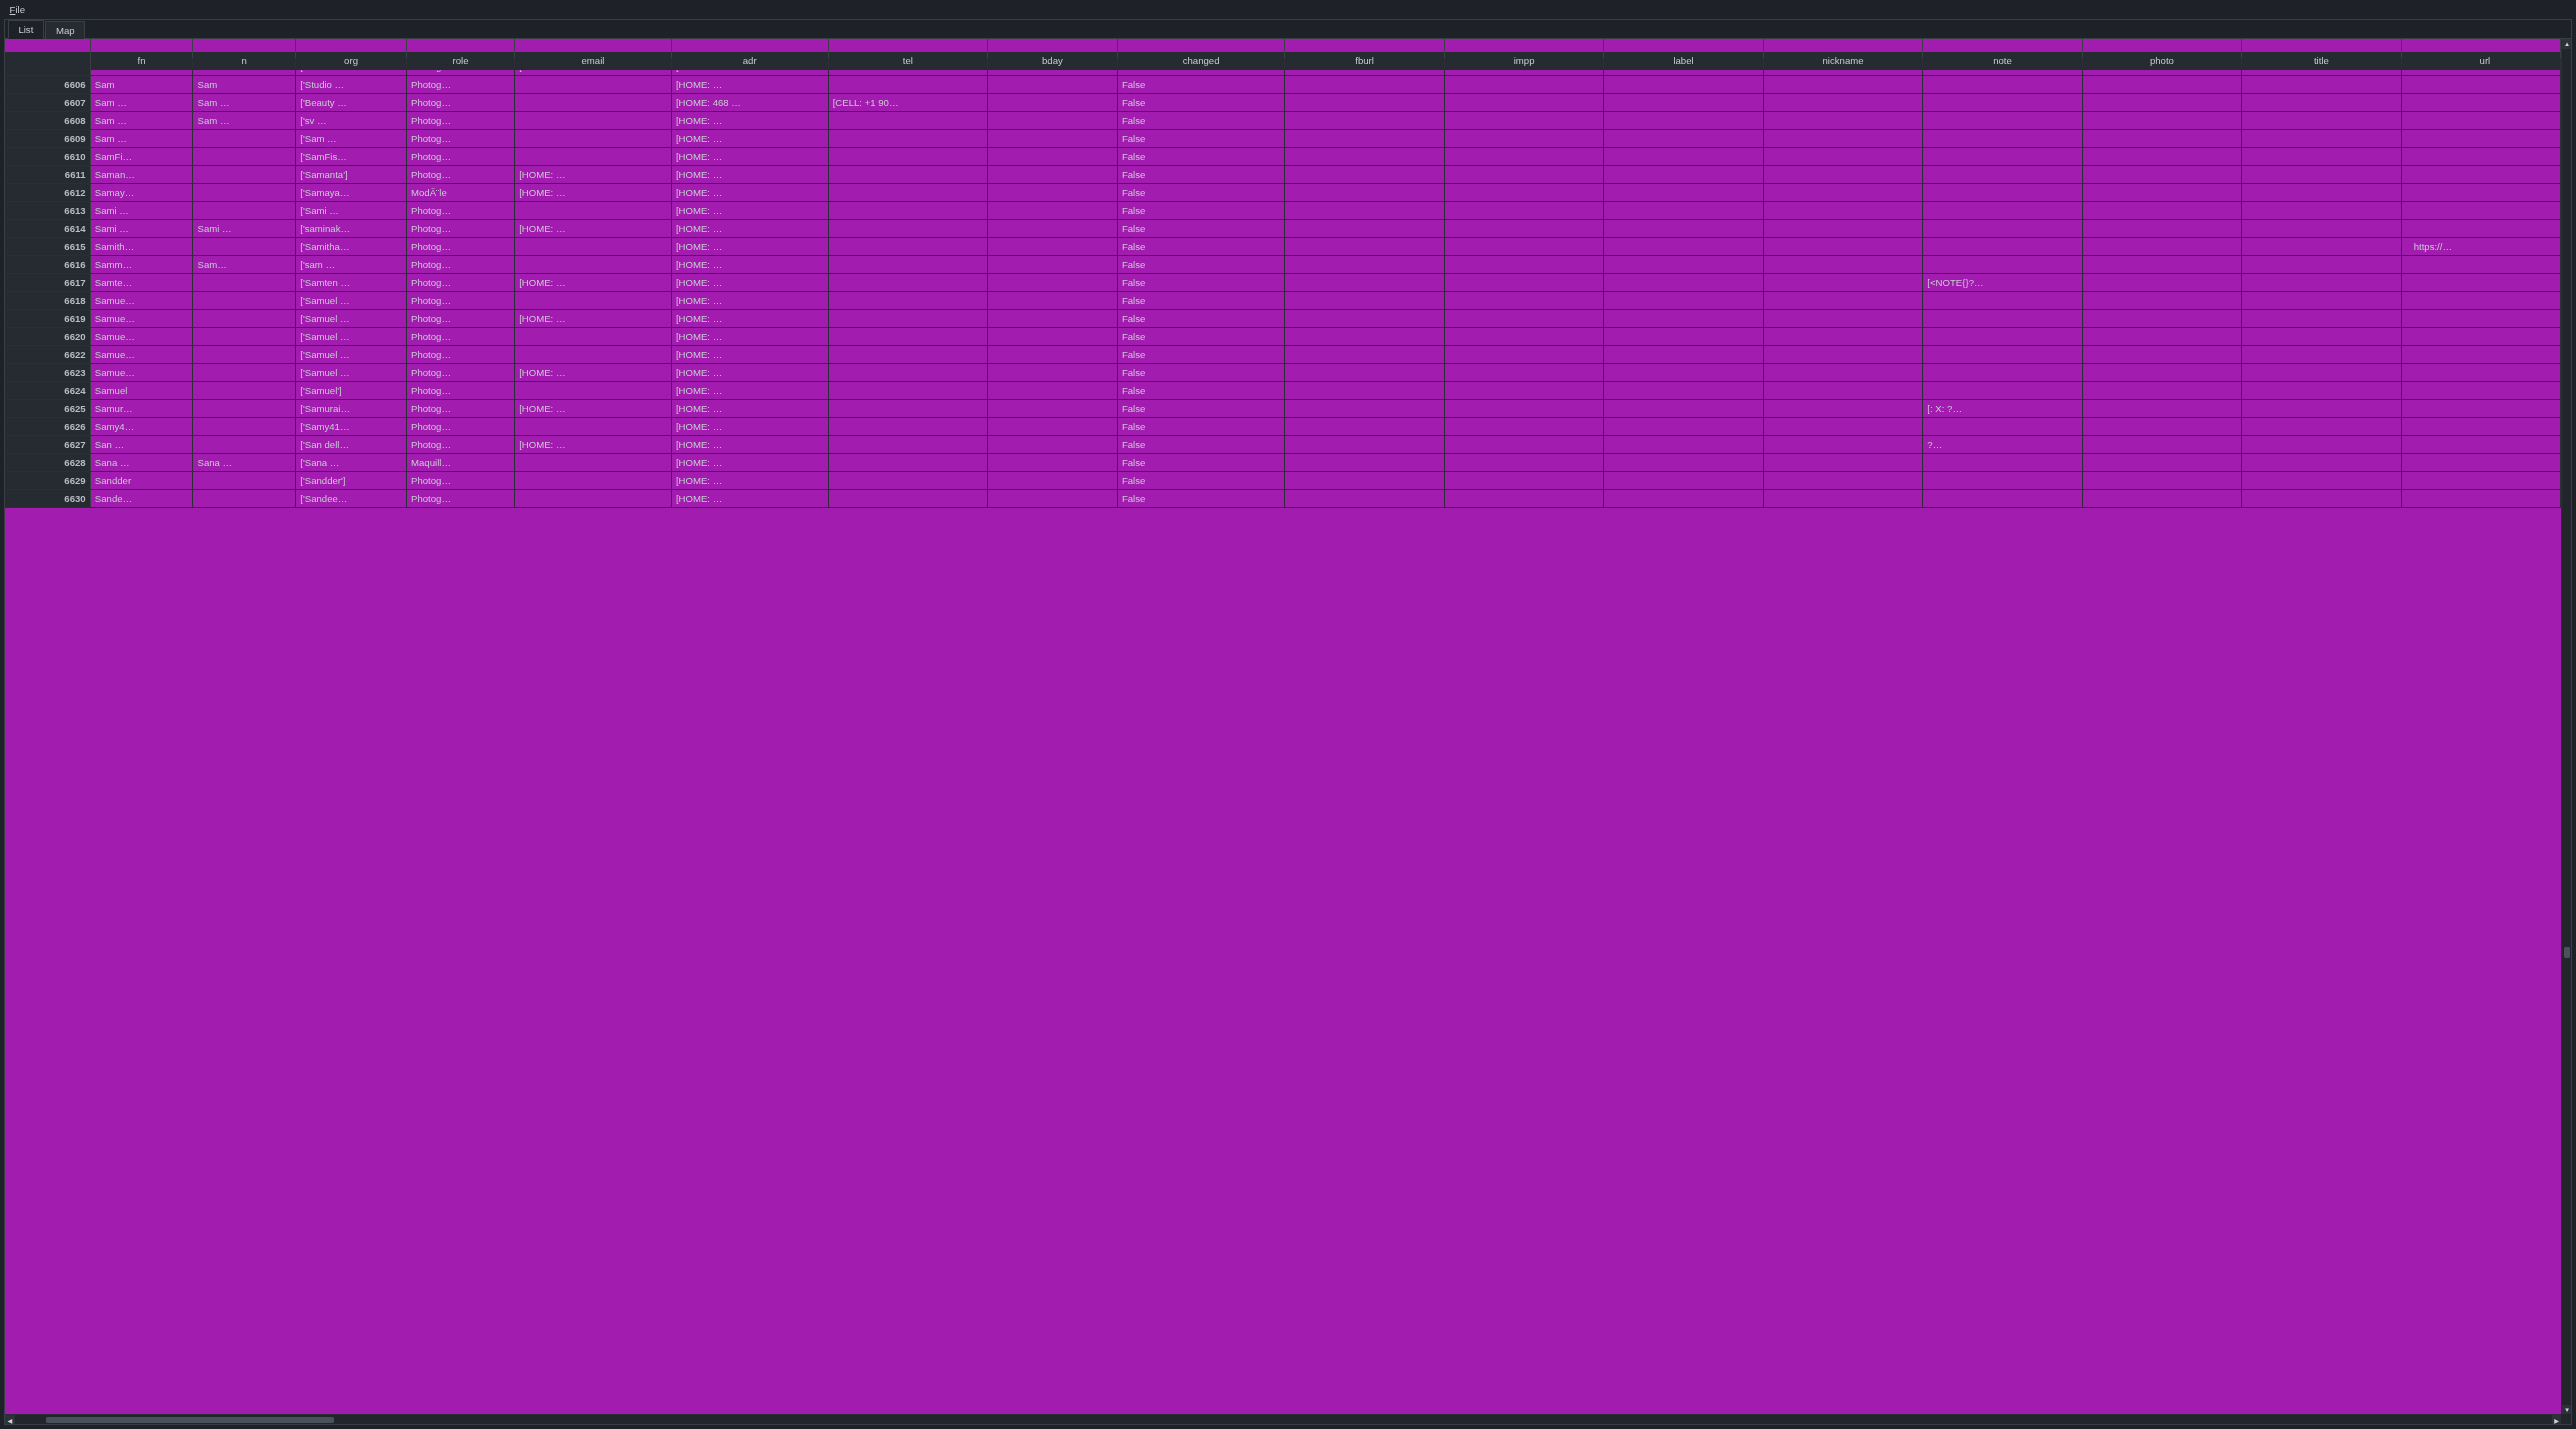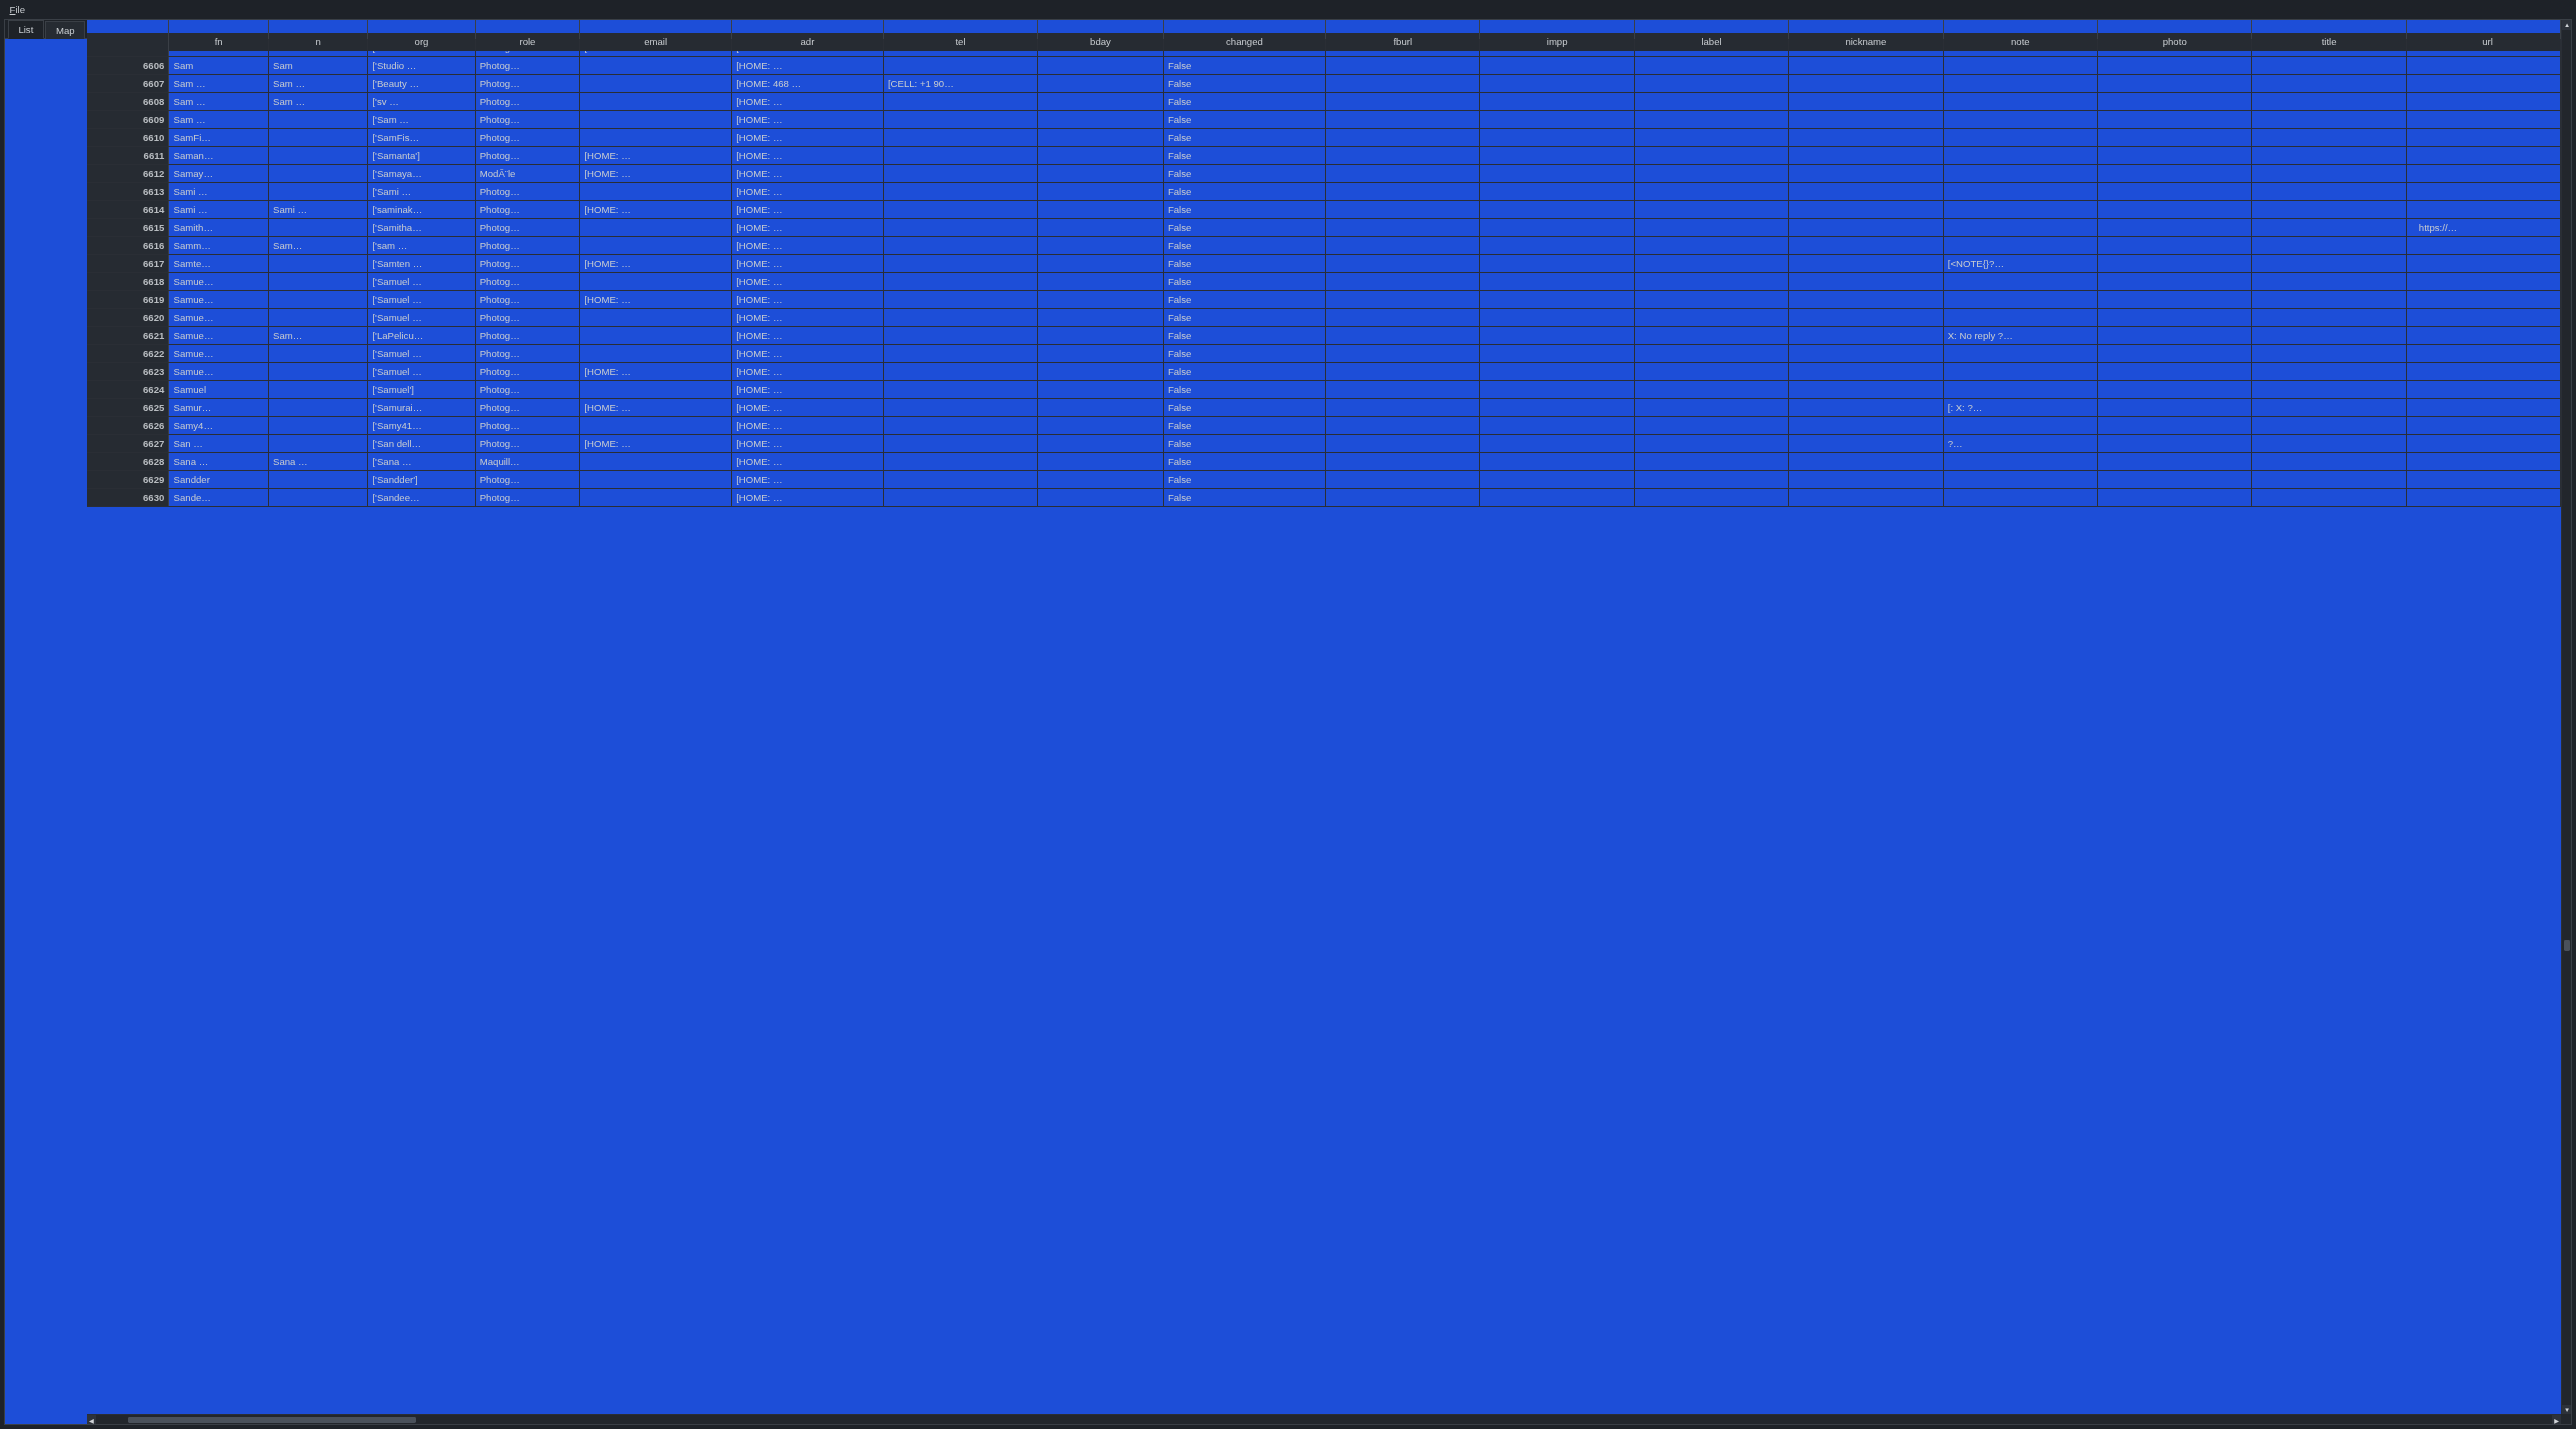--- a/index.html
+++ b/index.html
@@ -21,23 +21,23 @@
   }
   .menubar-item {
     padding: 1.4px 4.1px;
     cursor: default;
   }
   .menubar-item .mnemonic { text-decoration: underline; }
   .content {
     position: absolute;
     top: 19px; left: 4.1px; right: 4.1px; bottom: 4.1px;
     border: 0.7px solid #3a3f46;
-    background: #1d4ed8;
+    background: #a21caf;
     display: flex;
-    flex-direction: row;
+    flex-direction: column;
   }
   .tabs {
     display: flex;
     align-items: flex-end;
     height: 19px;
     padding-left: 2.7px;
     background: #1e2228;
     border-bottom: 0.7px solid #3a3f46;
   }
   .tab {
@@ -517,40 +517,20 @@
               <td class="c-fburl"></td>
               <td class="c-impp"></td>
               <td class="c-label"></td>
               <td class="c-nickname"></td>
               <td class="c-note"></td>
               <td class="c-photo"></td>
               <td class="c-title"></td>
               <td class="c-url"></td>
             </tr>
             <tr>
-              <td class="rownum">6621</td>
-              <td class="c-fn">Samue…</td>
-              <td class="c-n">Sam…</td>
-              <td class="c-org">['LaPelicu…</td>
-              <td class="c-role">Photog…</td>
-              <td class="c-email"></td>
-              <td class="c-adr">[HOME: …</td>
-              <td class="c-tel"></td>
-              <td class="c-bday"></td>
-              <td class="c-changed">False</td>
-              <td class="c-fburl"></td>
-              <td class="c-impp"></td>
-              <td class="c-label"></td>
-              <td class="c-nickname"></td>
-              <td class="c-note">X: No reply ?…</td>
-              <td class="c-photo"></td>
-              <td class="c-title"></td>
-              <td class="c-url"></td>
-            </tr>
-            <tr>
               <td class="rownum">6622</td>
               <td class="c-fn">Samue…</td>
               <td class="c-n"></td>
               <td class="c-org">['Samuel …</td>
               <td class="c-role">Photog…</td>
               <td class="c-email"></td>
               <td class="c-adr">[HOME: …</td>
               <td class="c-tel"></td>
               <td class="c-bday"></td>
               <td class="c-changed">False</td>

